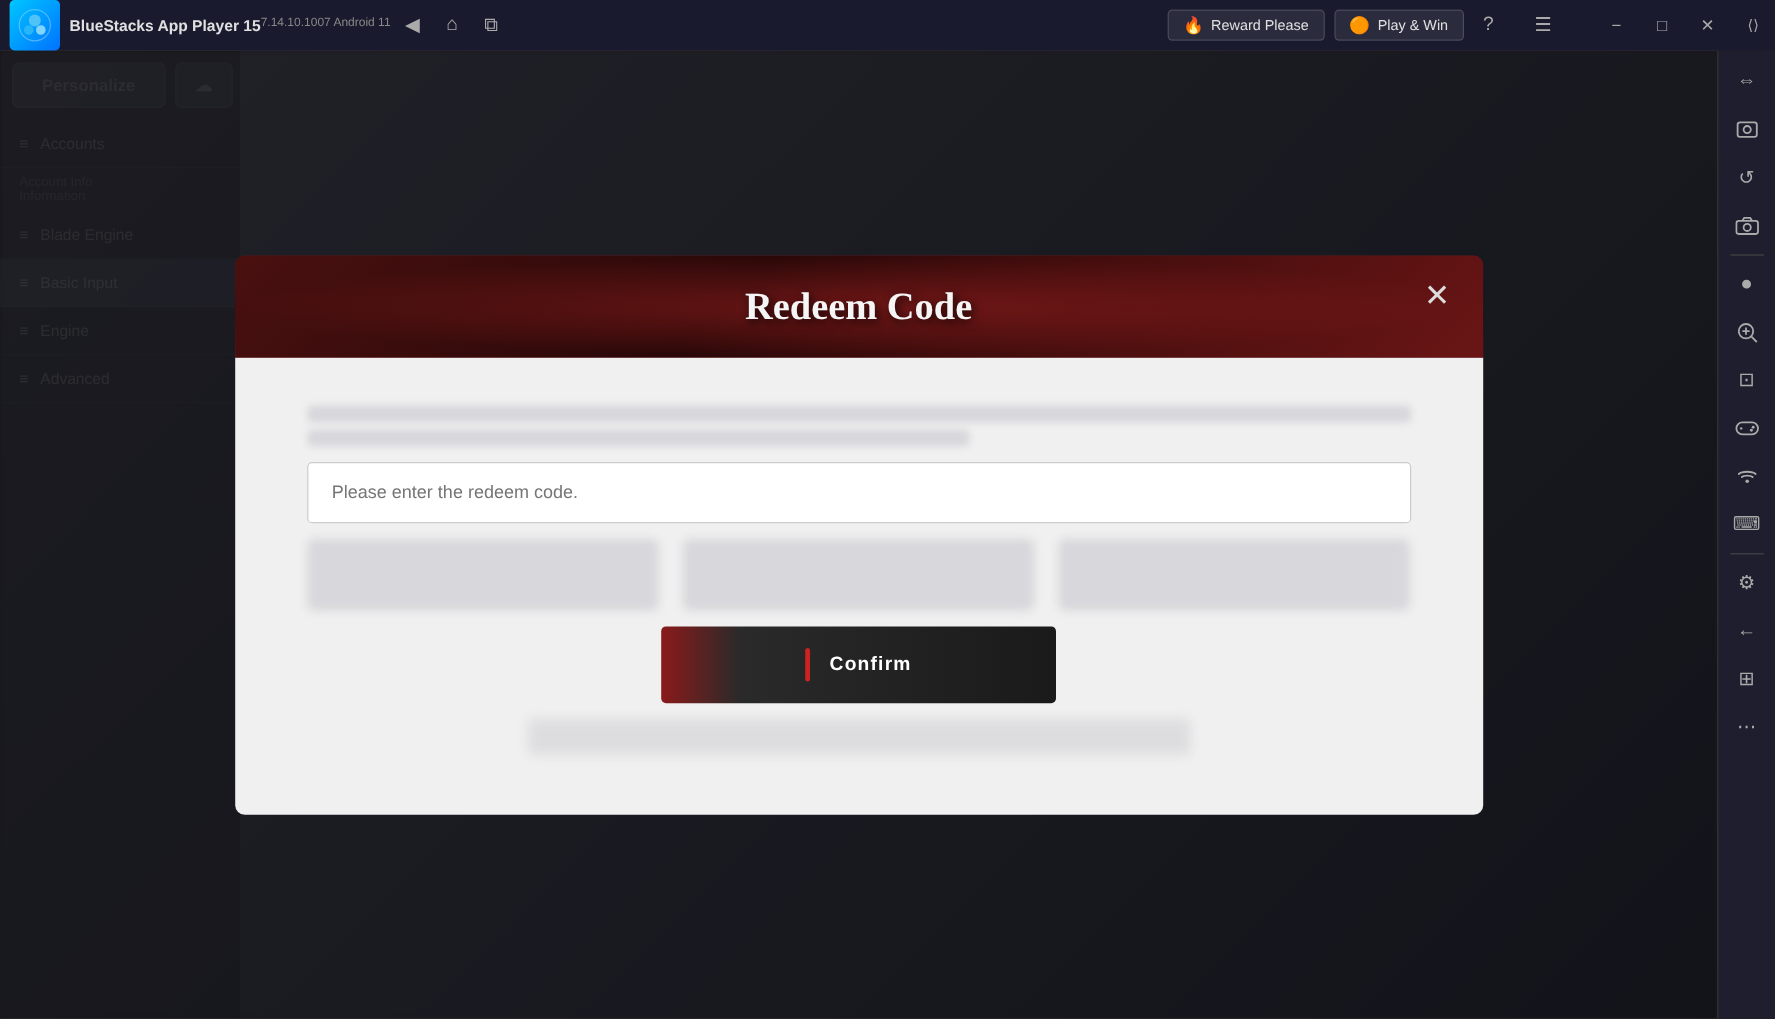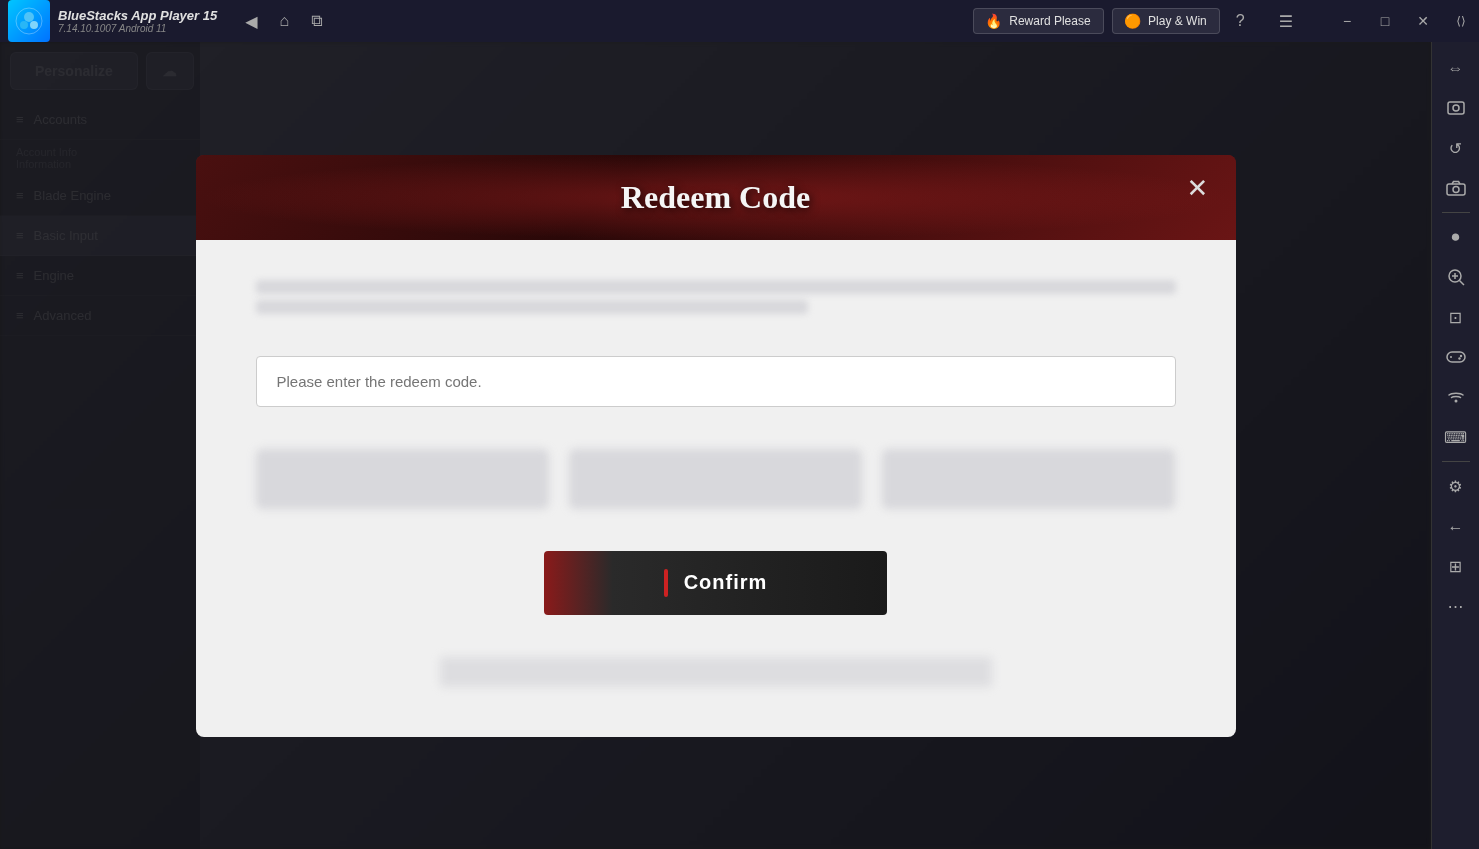--- a/index.html
+++ b/index.html
@@ -33,23 +33,22 @@
       background: linear-gradient(135deg, #00c6ff, #0072ff);
       border-radius: 4px;
       margin: 0 8px;
       font-size: 18px;
       font-weight: bold;
       color: white;
     }
 
     .title-bar-app-name {
       display: flex;
-      flex-direction: column;
-      margin-right: 20px;
-      font-style: italic;
+      flex-direction: row;
+      margin-right: 4px;
     }
 
     .title-bar-app-name .name {
       color: #e0e0e0;
       font-size: 13px;
       font-weight: 600;
     }
 
     .title-bar-app-name .version {
       color: #888;
@@ -285,21 +284,21 @@
       border-radius: 50%;
     }
 
     .modal-body {
       background: #f0f0f0;
       border-radius: 0 0 8px 8px;
       padding: 40px 60px 50px;
       display: flex;
       flex-direction: column;
       align-items: center;
-      gap: 42px;
+      gap: 13px;
     }
 
     
     .blur-text-row {
       width: 100%;
       height: 14px;
       background: rgba(180,180,190,0.4);
       border-radius: 4px;
       filter: blur(3px);
     }
@@ -332,21 +331,21 @@
       border-radius: 6px;
       filter: blur(4px);
     }
 
     .confirm-btn {
       background: linear-gradient(90deg, #8a1a1a 0%, #2a2a2a 20%, #1a1a1a 100%);
       color: white;
       border: none;
       border-radius: 4px;
       padding: 18px 120px;
-      font-size: 20px;
+      font-size: 16px;
       font-weight: 600;
       cursor: pointer;
       display: flex;
       align-items: center;
       gap: 12px;
       letter-spacing: 1px;
       position: relative;
       min-width: 300px;
       justify-content: center;
     }

